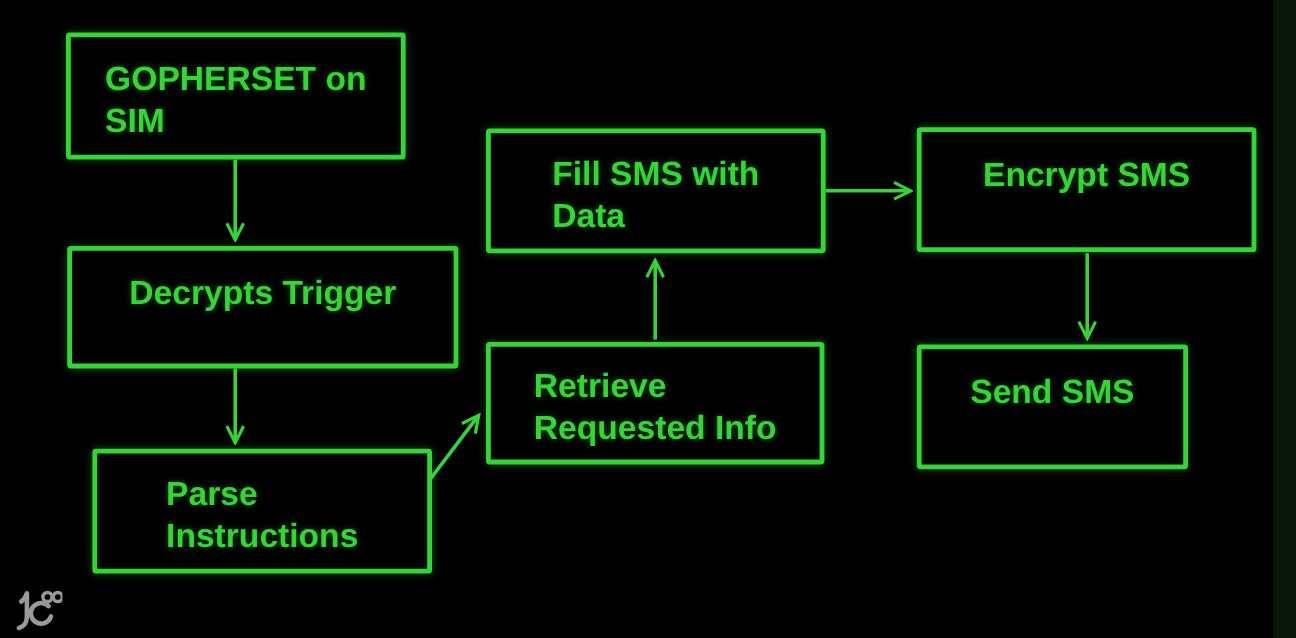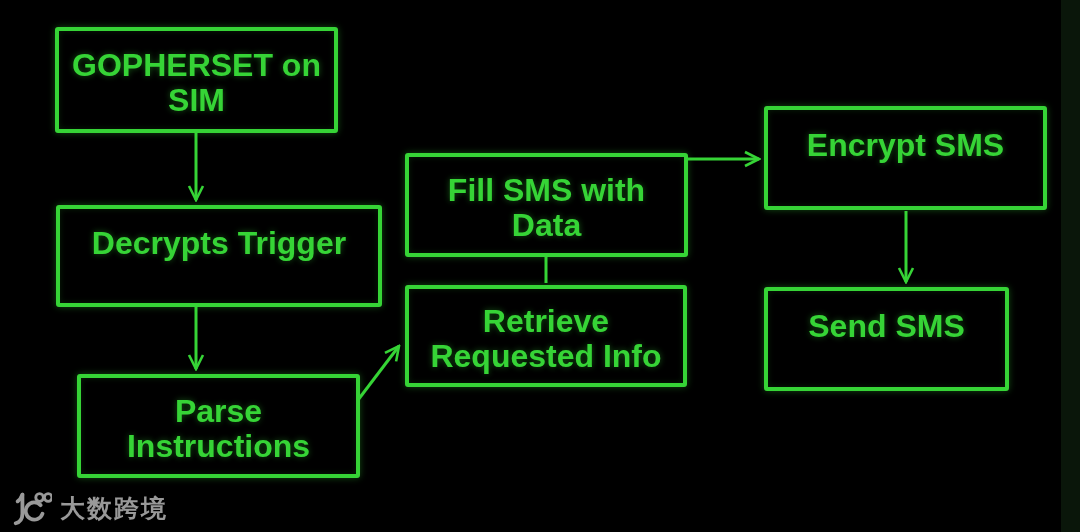--- a/index.html
+++ b/index.html
@@ -18,22 +18,22 @@
   .node{
     position:absolute;
     border:4px solid var(--g);
     border-radius:3px;
     background:#000;
     display:flex;align-items:center;justify-content:center;
     box-shadow:0 0 7px rgba(54,212,54,.35), inset 0 0 6px rgba(54,212,54,.15);
     box-sizing:border-box;
   }
   .node .label{
-    font-weight:bold;font-size:32px;line-height:35px;
-    color:var(--g);text-align:center;white-space:pre-line;
+    font-weight:bold;font-size:28px;line-height:35px;
+    color:var(--g);text-align:left;white-space:pre-line;
     text-shadow:0 0 6px rgba(54,212,54,.4);
   }
   .node.single .label{transform:translateY(-13px);}
   .node.dual .label{transform:translateY(3px);}
 
   .edge-strip{
     position:absolute;top:0;right:0;width:19px;height:532px;
     background:#0a160a;
   }
 
@@ -72,44 +72,43 @@
 
   <div class="node single" style="left:56px;top:205px;width:326px;height:102px;">
     <div class="label">Decrypts Trigger</div>
   </div>
 
   <div class="node dual" style="left:56px;top:374px;width:283px;height:104px;margin-left:21px;">
     <div class="label">Parse
 Instructions</div>
   </div>
 
-  <div class="node dual" style="left:405px;top:107px;width:283px;height:104px;margin-top:46px;">
+  <div class="node dual" style="left:405px;top:107px;width:283px;height:104px;">
     <div class="label">Fill SMS with
 Data</div>
   </div>
 
   <div class="node single" style="left:764px;top:106px;width:283px;height:104px;">
     <div class="label">Encrypt SMS</div>
   </div>
 
   <div class="node dual" style="left:405px;top:285px;width:282px;height:102px;">
     <div class="label">Retrieve
 Requested Info</div>
   </div>
 
-  <div class="node single" style="left:764px;top:287px;width:245px;height:104px;">
+  <div class="node single" style="left:764px;top:287px;width:226px;height:104px;">
     <div class="label">Send SMS</div>
   </div>
 
   <div class="edge-strip"></div>
 
   <div class="watermark">
     <svg width="42" height="40" viewBox="0 0 44 40" fill="none" stroke="#999999" stroke-linecap="round">
       <path d="M8,13 Q11,11 13,6" stroke-width="4"></path>
       <path d="M13,6 L13,26 Q13,34 6,36" stroke-width="4"></path>
       <path d="M32,17 A9,9 0 1 0 34,26" stroke-width="4"></path>
       <circle cx="31" cy="9" r="4" stroke-width="3"></circle>
       <circle cx="40" cy="9" r="4" stroke-width="3"></circle>
     </svg>
-    <span class="wm-text">大数跨境</span>
   </div>
 
 </div>
 
 </body></html>

